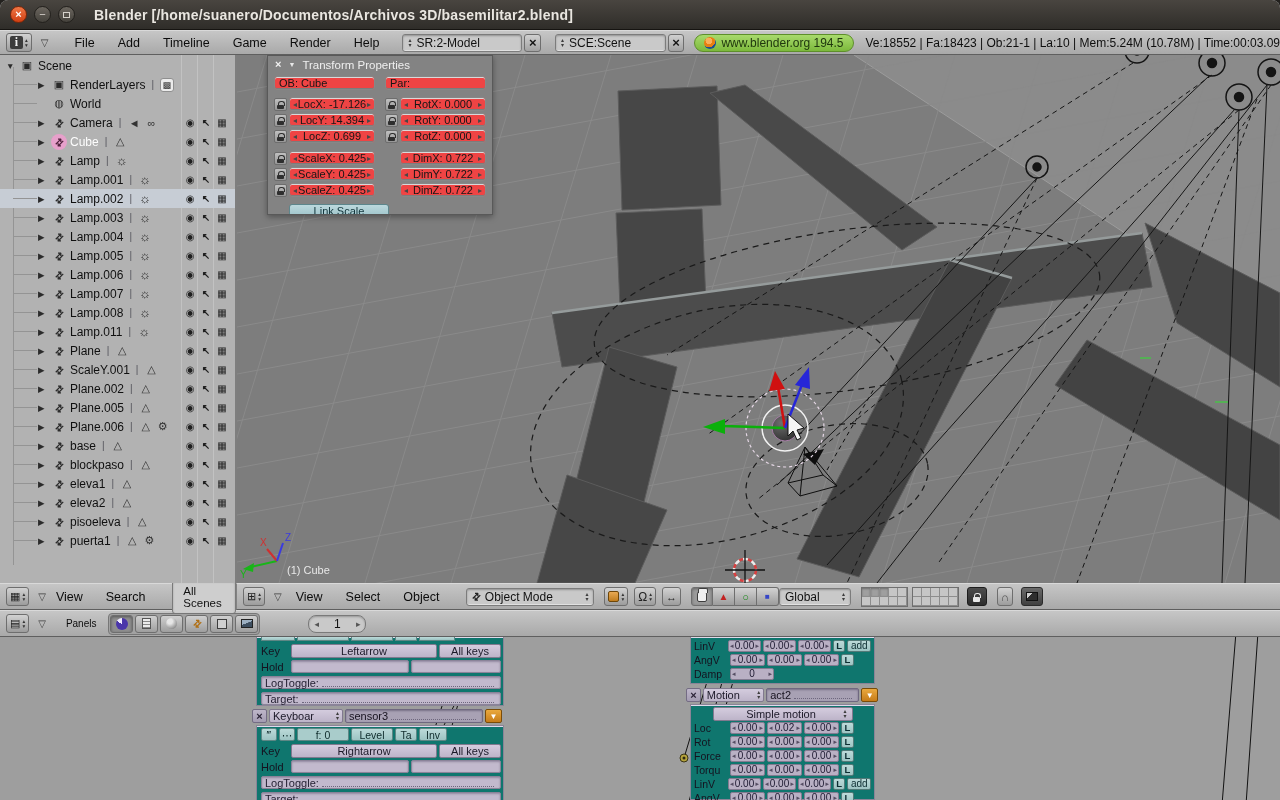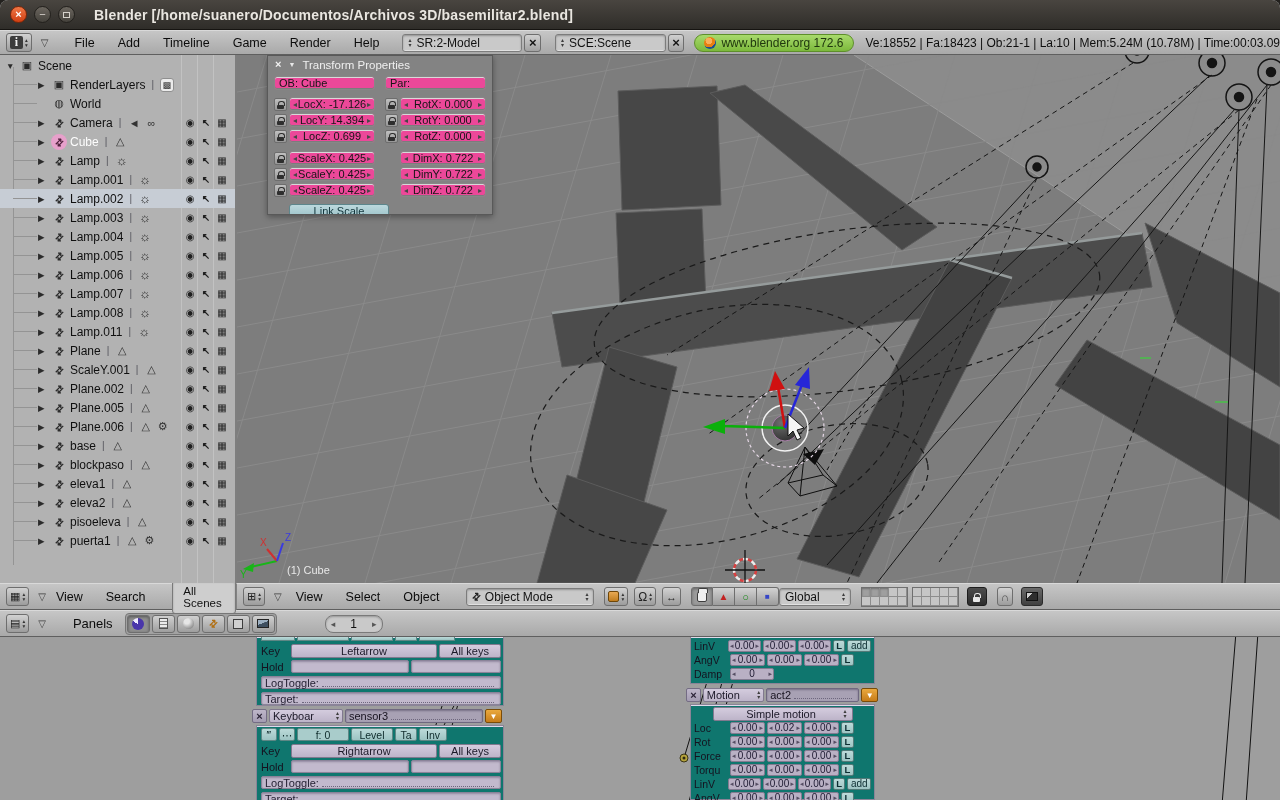--- a/index.html
+++ b/index.html
@@ -77,21 +77,21 @@
   .scene{position:absolute;left:0;top:0}
 
   
   .tpanel{position:absolute;left:30px;top:0;width:226px;height:160px;background:rgba(131,131,131,.97);
     border:1px solid #595959;box-shadow:0 2px 6px rgba(0,0,0,.35);z-index:5;overflow:hidden}
   .tp-head{height:17px;display:flex;align-items:center;gap:7px;padding-left:7px}
   .tp-x{color:#f2f2f2;font-weight:bold;font-size:11px;line-height:1}
   .tp-col{color:#e8e8e8;font-size:7px}
   .tp-title{color:#efefef;font-size:11.5px}
   .tp-obrow{display:flex;gap:10px;margin:3px 6px 7px}
-  .tp-field{height:14px;background:#ec4899;border:1px solid #878787;border-radius:3px;font-size:11px;color:#161616;
+  .tp-field{height:14px;background:#ef4444;border:1px solid #878787;border-radius:3px;font-size:11px;color:#161616;
     display:flex;align-items:center;justify-content:center;position:relative;
     box-shadow:inset 0 1px 0 #d8d8d8, inset 0 -1px 0 #7c7c7c}
   .tp-field.wide{width:102px;justify-content:flex-start;padding-left:4px}
   .tp-row{display:flex;align-items:center;gap:2px;margin:0 6px 2px}
   .tp-row .sp{width:6px}
   .tp-field.num{width:86px}
   .num::before{content:"◂";position:absolute;left:3px;font-size:8px;color:#474747}
   .num::after{content:"▸";position:absolute;right:3px;font-size:8px;color:#474747}
   .padlock{width:13px;height:13px;border:1px solid #6d6d6d;border-radius:2px;background:linear-gradient(#c0c0c0,#969696);
     position:relative;flex:none}
@@ -134,21 +134,21 @@
   .lockbtn .padlock{width:11px;height:11px;background:none;border:none}
   .lockbtn .padlock::before{border-color:#e8e8e8;left:2.5px}
   .lockbtn .padlock::after{background:#e8e8e8;left:1.5px;width:7px}
   .magnet{margin-left:10px;font-weight:bold;color:#4a4a4a}
   .renderbtn{width:22px;height:19px;margin-left:8px;border:1px solid #2a2a2a;border-radius:3px;background:linear-gradient(#6a6a6a,#3f3f3f);
     display:flex;align-items:center;justify-content:center}
   .renderbtn i{width:12px;height:9px;background:linear-gradient(135deg,#cfcfcf 0 30%,#2e2e2e 31% 100%);display:block;border:1px solid #111}
 
   
   .btn-header{height:27px}
-  .panels-label{font-size:13px;color:#0c0c0c;margin-left:17px}
+  .panels-label{font-size:10px;color:#0c0c0c;margin-left:10px}
   .bgroup{display:flex;gap:2px;margin-left:12px;background:#a2a2a2;border:1px solid #777;border-radius:4px;padding:1px}
   .bg-btn{width:23px;height:18px;border:1px solid #6e6e6e;border-radius:3px;background:linear-gradient(#d0d0d0,#9e9e9e);
     display:flex;align-items:center;justify-content:center}
   .bg-btn.active{background:#8f8f8f;box-shadow:inset 0 1px 3px rgba(0,0,0,.4)}
   .ic-logic{width:12px;height:12px;border-radius:50%;background:conic-gradient(from 300deg,#efeaff 0 60deg,#4a36aa 60deg 360deg)}
   .ic-script{width:9px;height:11px;background:repeating-linear-gradient(#ececec 0 2px,#8a8a8a 2px 3px);border:1px solid #555}
   .ic-shade{width:11px;height:11px;border-radius:50%;background:radial-gradient(circle at 35% 30%,#e6e6e6 0 25%,#777 90%)}
   .ic-obj{transform:rotate(-45deg);font-weight:bold;font-size:10px;color:#b06f14}
   .ic-edit{width:10px;height:10px;border:1px solid #3d3d3d;background:#cfcfcf}
   .ic-scene{width:12px;height:9px;background:linear-gradient(160deg,#9db0c2 0 45%,#3e4f60 46% 100%);border:1px solid #222}
@@ -234,21 +234,21 @@
     <div class="dd" style="width:120px;margin-left:14px">
       <span class="darr left">
           <span>▴</span>
           <span>▾</span>
         </span>
       <span class="dd-label">SCE:Scene</span>
     </div>
     <span class="xbtn">×</span>
     <div class="badge">
       <span class="blogo"></span>
-      <span>www.blender.org 172.6</span>
+      <span>www.blender.org 194.5</span>
     </div>
     <span class="stats">Ve:18552 | Fa:18423 | Ob:21-1 | La:10  | Mem:5.24M (10.78M)  | Time:00:03.09</span>
   </div>
 
   <div class="main">
 
     <div class="outliner">
       <div class="col-div" style="left:181px"></div>
       <div class="col-div" style="left:197px"></div>
       <div class="col-div" style="left:213px"></div>

